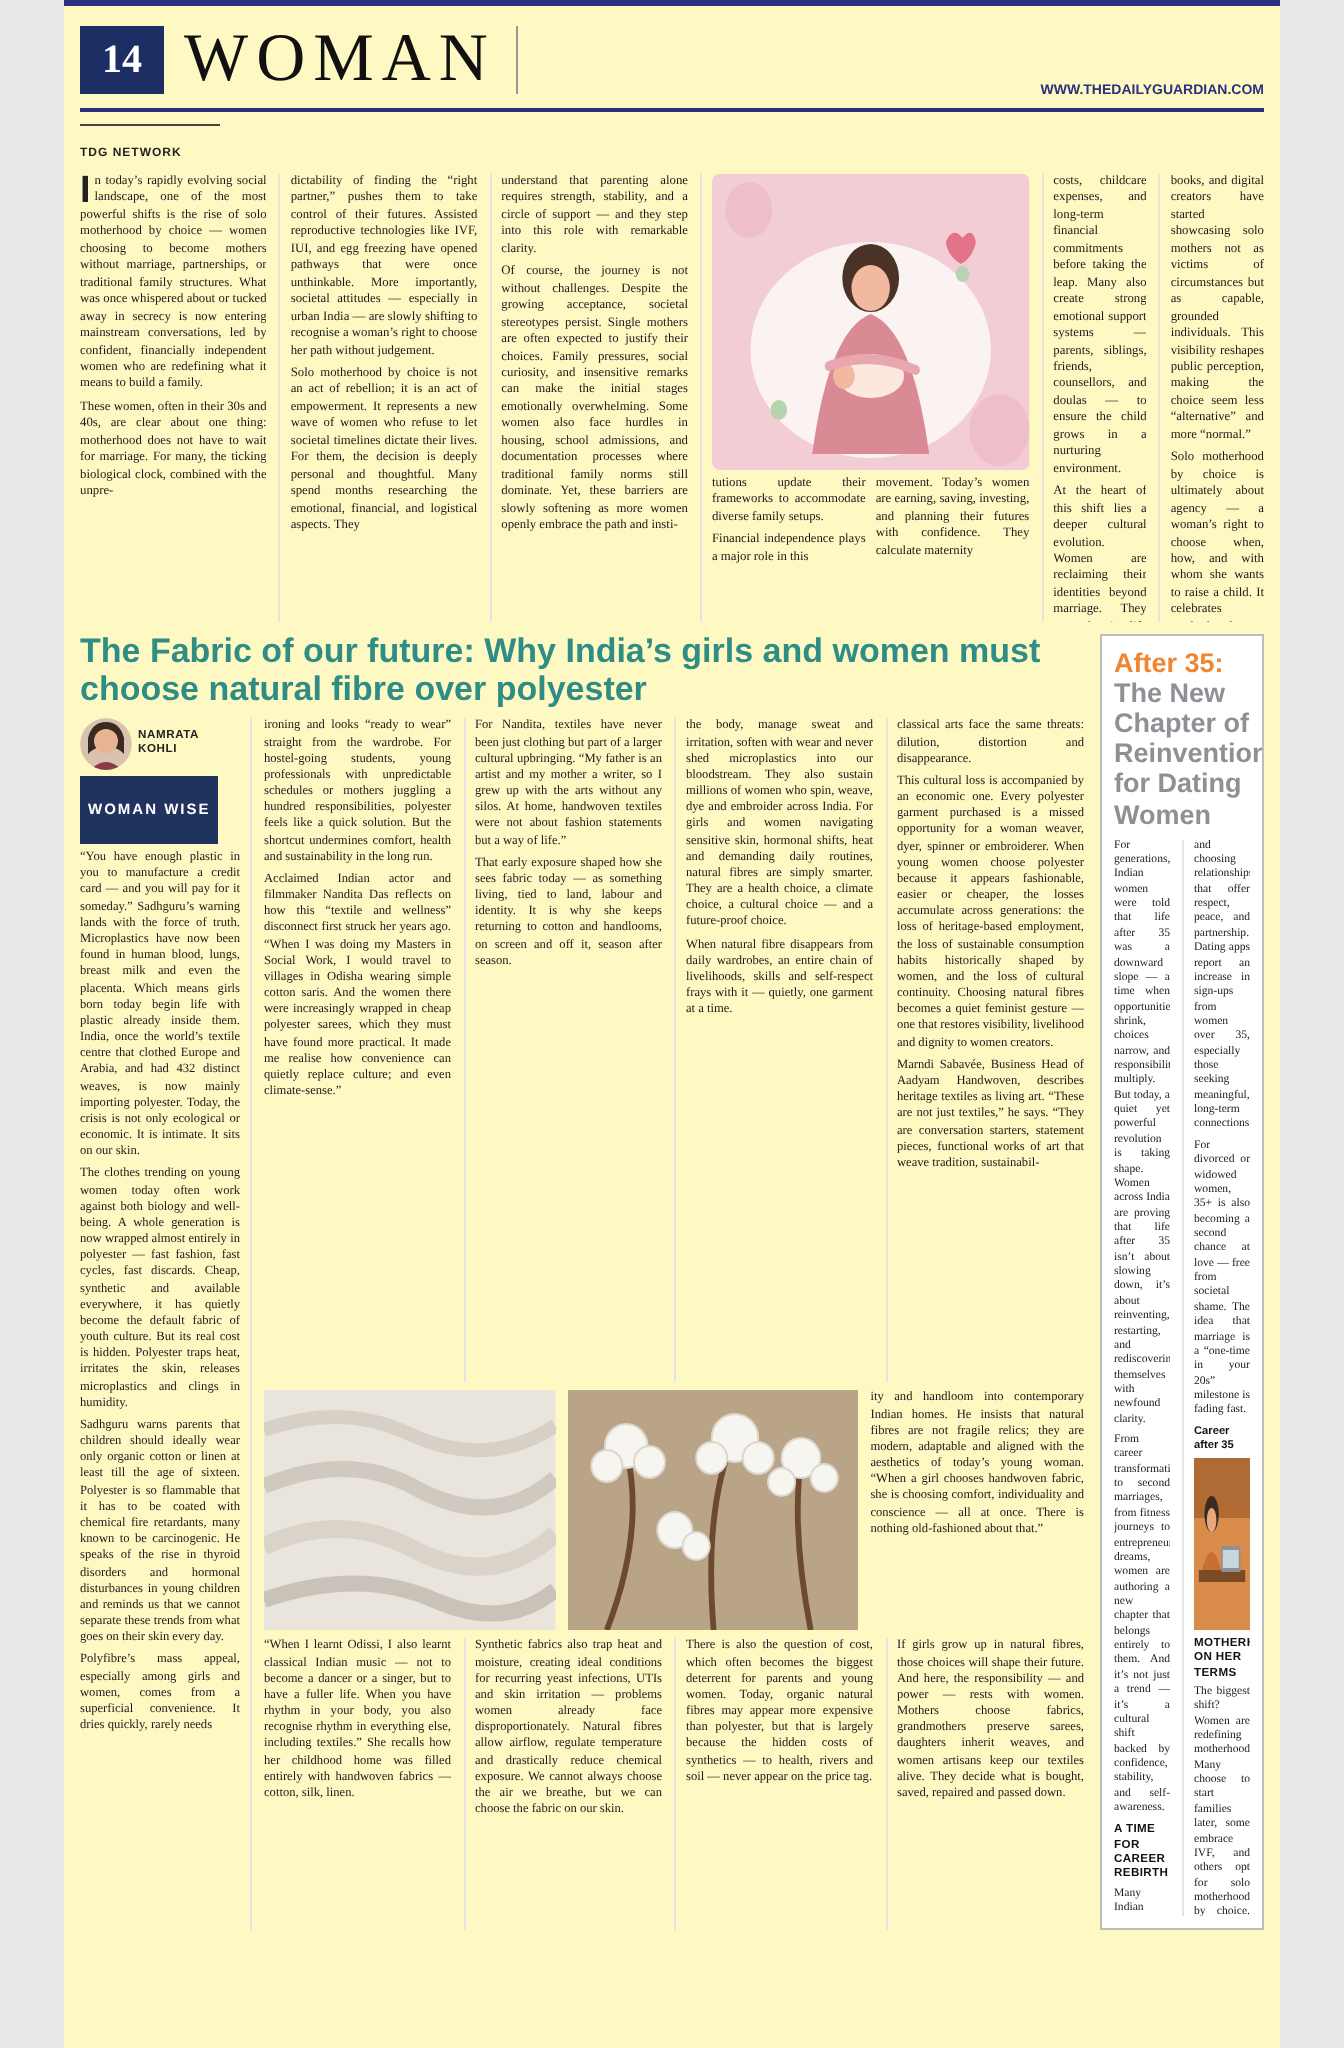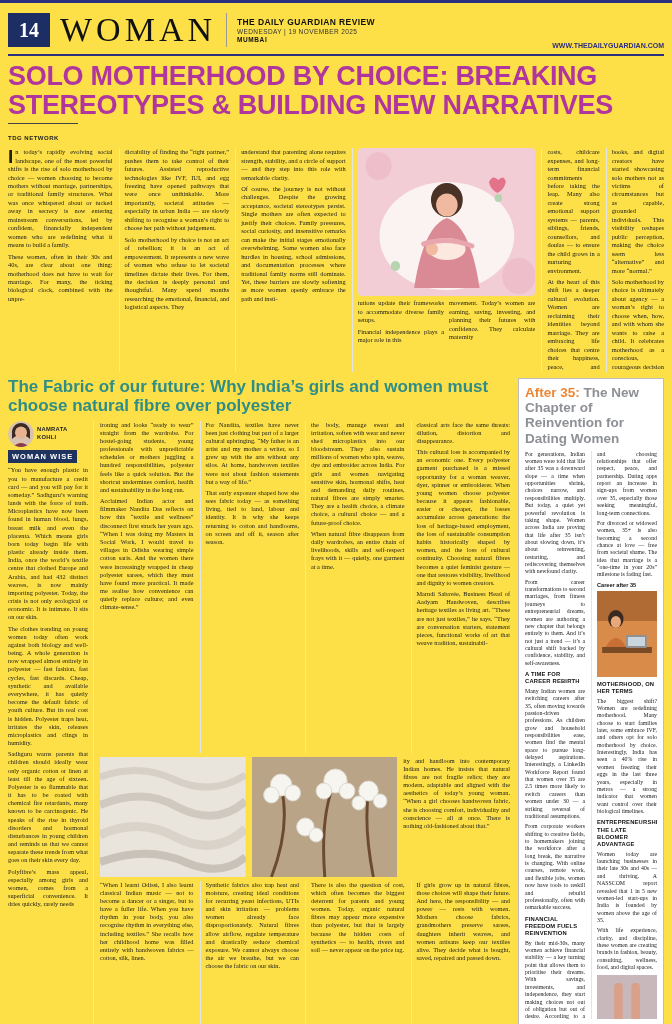--- a/index.html
+++ b/index.html
@@ -1,18 +1,18 @@
 <!DOCTYPE html>
 <html><head>
 <meta charset="utf-8">
 <style>
   html,body{margin:0;padding:0;background:#e8e8e8;}
   .page{
-    width:672px;height:1024px;box-sizing:border-box;margin:0 auto;
-    background:#fde047;color:#1a1a1a;overflow:hidden;
+    width:608px;height:1024px;box-sizing:border-box;margin:0 auto;
+    background:#fef9c3;color:#1a1a1a;overflow:hidden;
     border-top:3px solid #2c2f7d;padding:6px 8px;
     font-family:"Liberation Serif", serif;
   }
   
   .masthead{display:flex;align-items:center;gap:10px;padding:2px 0 5px;}
   .pagenum{width:42px;height:34px;background:#1c2e63;color:#fff;display:flex;align-items:center;justify-content:center;
     font-family:"Liberation Serif",serif;font-weight:bold;font-size:20px;}
   .section-title{font-family:"Liberation Serif",serif;font-size:34px;letter-spacing:4px;color:#111;}
   .vline{width:1px;height:34px;background:#999;}
   .pub-block{display:flex;flex-direction:column;gap:1px;}
@@ -47,21 +47,21 @@
   .main-row{display:flex;gap:8px;height:648px;overflow:hidden;}
   .fabric{width:502px;flex:none;display:flex;flex-direction:column;overflow:hidden;}
   .fabric-headline{margin:0 0 5px;font-family:"Liberation Sans",sans-serif;font-weight:800;font-size:17px;line-height:1.1;color:#2f8d86;}
   .fabric-body{display:flex;gap:6px;flex:1;overflow:hidden;font-size:6.3px;line-height:1.3;}
   
   .womanwise{width:80px;flex:none;overflow:hidden;border-right:1px solid #e4e4e4;padding-right:5px;}
   .author{display:flex;align-items:center;gap:3px;margin-bottom:3px;}
   .author svg{width:26px;height:26px;border-radius:50%;flex:none;}
   .author-name{font-family:"Liberation Sans",sans-serif;font-weight:bold;font-size:5.8px;letter-spacing:.3px;color:#222;}
   .ww-banner{background:#20335f;color:#fff;font-family:"Liberation Sans",sans-serif;font-weight:bold;font-size:7.5px;
-    letter-spacing:1px;padding:2px 4px;margin-bottom:3px;display:inline-block;}
+    letter-spacing:1px;padding:12px 4px;margin-bottom:3px;display:inline-block;}
   .fabric-main{flex:1;display:flex;flex-direction:column;gap:4px;overflow:hidden;}
   .frow{display:flex;gap:6px;overflow:hidden;}
   .frowA{height:332px;}
   .frowB{height:120px;flex:none;}
   .frowC{flex:1;}
   .fcol{flex:1 1 0;overflow:hidden;}
   .fcol + .fcol{border-left:1px solid #e4e4e4;padding-left:5px;}
   .fimg{flex:1.5 1 0;overflow:hidden;}
   .fimg svg{width:100%;height:100%;display:block;}
   .frowB .fcol{flex:1.1 1 0;}
@@ -78,30 +78,24 @@
 </style>
 </head>
 <body>
 
 <div class="page">
 
   <header class="masthead">
     <div class="pagenum">14</div>
     <div class="section-title">WOMAN</div>
     <div class="vline"></div>
-    <div class="pub-block">
-      <div class="pub-name">THE DAILY GUARDIAN REVIEW</div>
-      <div class="pub-date">WEDNESDAY | 19 NOVEMBER 2025</div>
-      <div class="pub-city">MUMBAI</div>
-    </div>
     <div class="website">WWW.THEDAILYGUARDIAN.COM</div>
   </header>
   <div class="head-rule"></div>
 
-  <h1 class="main-headline">SOLO MOTHERHOOD BY CHOICE: BREAKING STEREOTYPES &amp; BUILDING NEW NARRATIVES</h1>
   <div class="byline-row">
     <span class="byline">TDG NETWORK</span>
   </div>
 
   <section class="article1">
     <div class="a1col">
         <p class="para">In today’s rapidly evolving social landscape, one of the most powerful shifts is the rise of solo motherhood by choice — women choosing to become mothers without marriage, partnerships, or traditional family structures. What was once whispered about or tucked away in secrecy is now entering mainstream conversations, led by confident, financially independent women who are redefining what it means to build a family.</p>
         <p class="para">These women, often in their 30s and 40s, are clear about one thing: motherhood does not have to wait for marriage. For many, the ticking biological clock, combined with the unpre-</p>
       </div>
     <div class="a1col">

